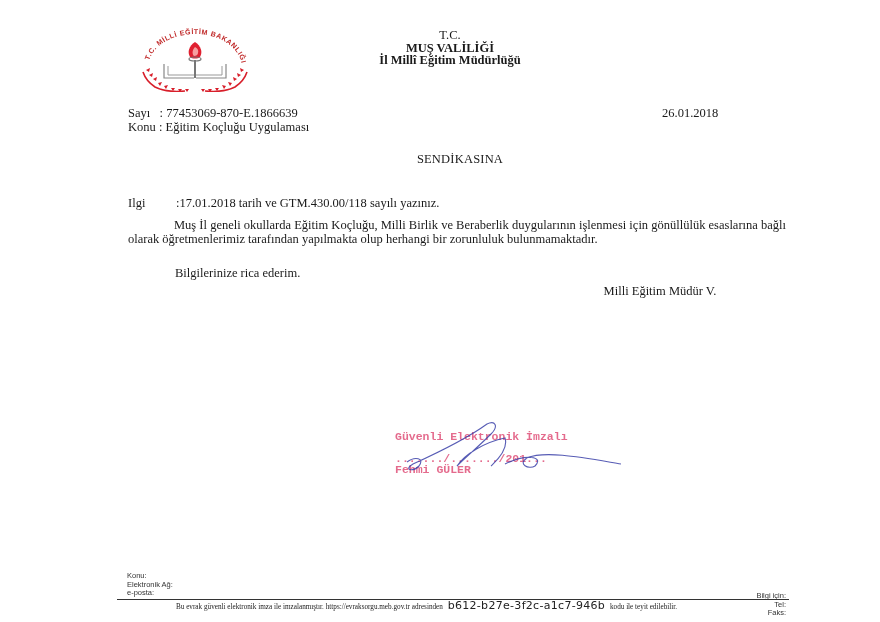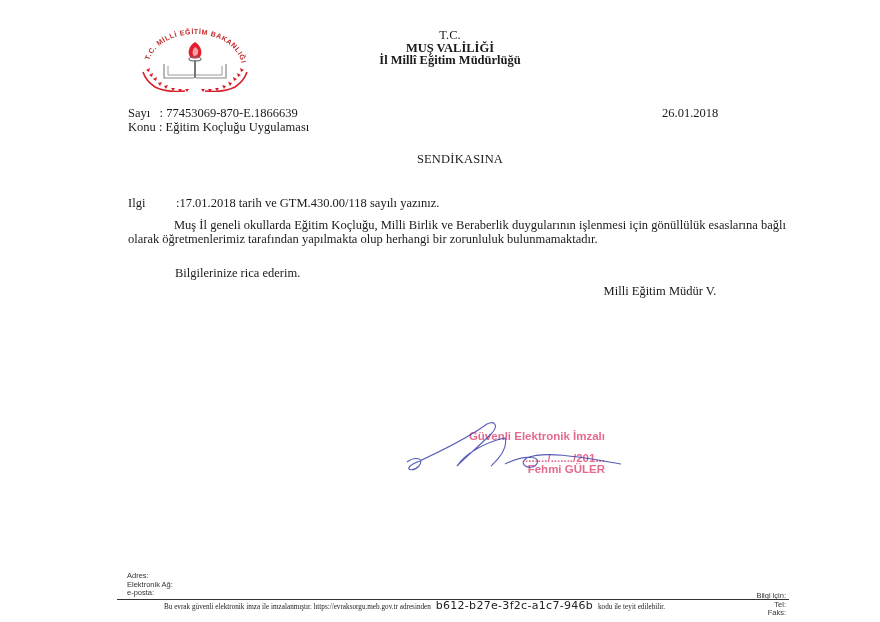--- a/index.html
+++ b/index.html
@@ -13,27 +13,27 @@
   .sayi .row { white-space: pre; }
   .date { left: 662px; top: 106px; font-size: 12.5px; }
   .recipient { left: 120px; top: 152px; width: 680px; text-align: center; font-size: 12.5px; line-height: 14px; letter-spacing: 0.2px; }
   .ilgi { left: 128px; top: 196px; font-size: 12.5px; white-space: pre; }
   .ilgi .lab { display: inline-block; width: 48px; }
   .body { left: 128px; top: 219px; width: 658px; font-size: 12.5px; line-height: 13.5px; text-align: justify; }
   .body .p { text-indent: 46px; }
   .closing { left: 175px; top: 266px; font-size: 12.5px; }
   .signer { left: 560px; top: 284px; width: 200px; text-align: center; font-size: 12.5px; line-height: 14px; }
   .stamp { left: 395px; top: 418px; width: 240px; height: 70px; }
-  .stamp .st { position: absolute; left: 0; width: 210px; text-align: right; color: #e0527a;
-               font-family: Liberation Sans, sans-serif; font-weight: bold; font-size: 11.5px; line-height: 11px; opacity: 0.85; }
+  .stamp .st { position: absolute; left: 0; width: 210px; text-align: left; color: #e0527a;
+               font-family: Liberation Mono, monospace; font-weight: bold; font-size: 11.5px; line-height: 11px; opacity: 0.85; }
   .stamp svg { position: absolute; left: 0; top: 0; }
   .foot-left { left: 127px; top: 572px; font-family: "Liberation Sans", sans-serif; font-size: 7.5px; line-height: 8.5px; color: #333; }
   .foot-right { left: 680px; top: 592px; width: 106px; text-align: right; font-family: "Liberation Sans", sans-serif; font-size: 7.5px; line-height: 8.5px; color: #333; }
   .divider { left: 117px; top: 599px; width: 672px; height: 1px; background: #333; }
-  .verify { left: 120px; top: 599px; width: 672px; font-family: "Liberation Serif", serif; font-size: 7.2px; color: #222; white-space: nowrap; padding-left: 44px; }
+  .verify { left: 132px; top: 599px; width: 672px; font-family: "Liberation Serif", serif; font-size: 7.2px; color: #222; white-space: nowrap; padding-left: 44px; }
   .verify .code { font-family: "DejaVu Sans", sans-serif; font-size: 11px; letter-spacing: 0.3px; margin: 0 3px; }
 </style>
 </head>
 <body>
 
 <div class="abs logo">
   <svg width="114" height="64" viewBox="0 0 114 64">
     <defs>
       <path id="ringArc" d="M 10 40 A 47 34 0 0 1 104 40"></path>
     </defs>
@@ -103,21 +103,21 @@
 <div class="abs stamp">
   <div class="st" style="top:13px;">Güvenli Elektronik İmzalı</div>
   <div class="st" style="top:35px;">......./......./201...</div>
   <div class="st" style="top:46px;">Fehmi GÜLER</div>
   <svg width="240" height="70" viewBox="0 0 240 70">
     <path d="M12 44 C20 38 30 40 24 48 C18 54 8 52 18 46 C40 36 70 22 92 6 C100 2 104 8 96 16 C84 28 70 40 62 48 C70 36 90 24 110 20 C114 32 100 44 96 48 M110 46 C130 36 150 38 140 48 C134 52 122 46 132 40 C150 32 190 40 226 46" stroke="#3a3fa8" stroke-width="1.1" fill="none" opacity="0.85"></path>
   </svg>
 </div>
 
 <div class="abs foot-left">
-  <div>Adres:</div>
+  <div>Konu:</div>
   <div>Elektronik Ağ:</div>
   <div>e-posta:</div>
 </div>
 <div class="abs foot-right">
   <div>Bilgi için:</div>
   <div>Tel:</div>
   <div>Faks:</div>
 </div>
 <div class="abs divider"></div>
 <div class="abs verify">

